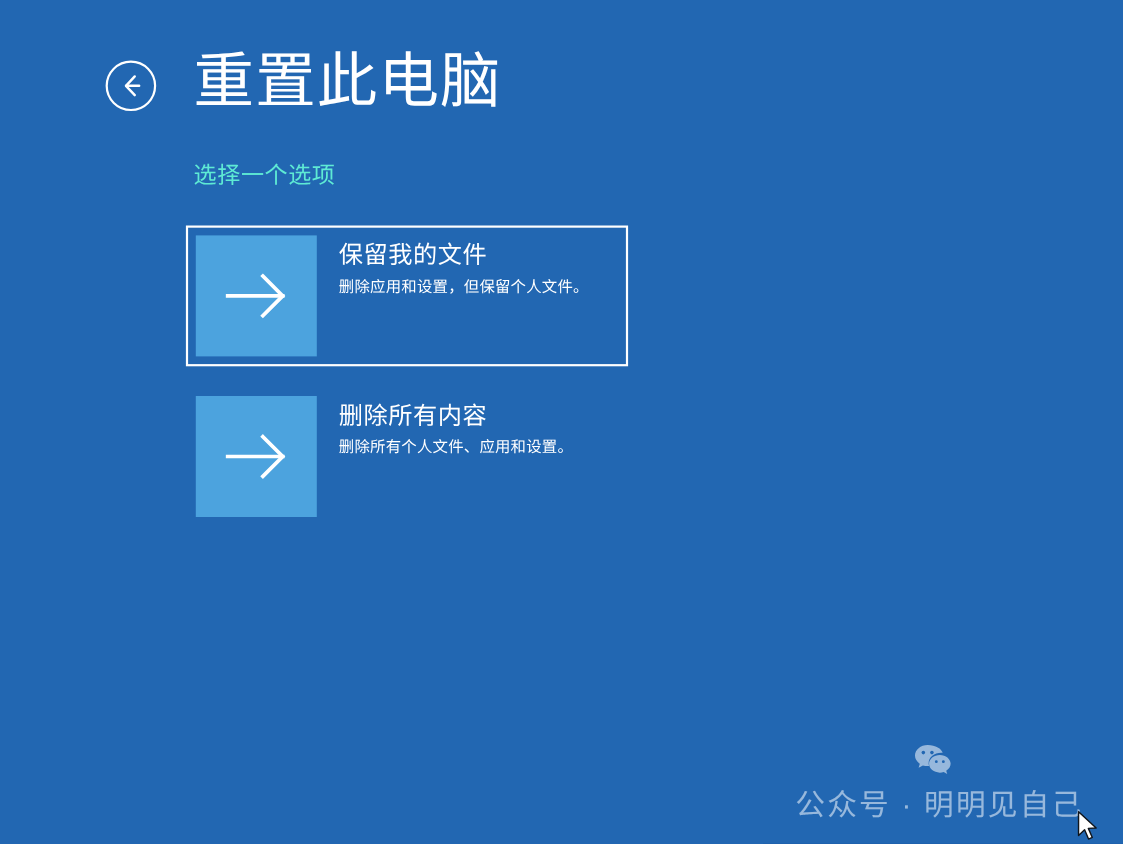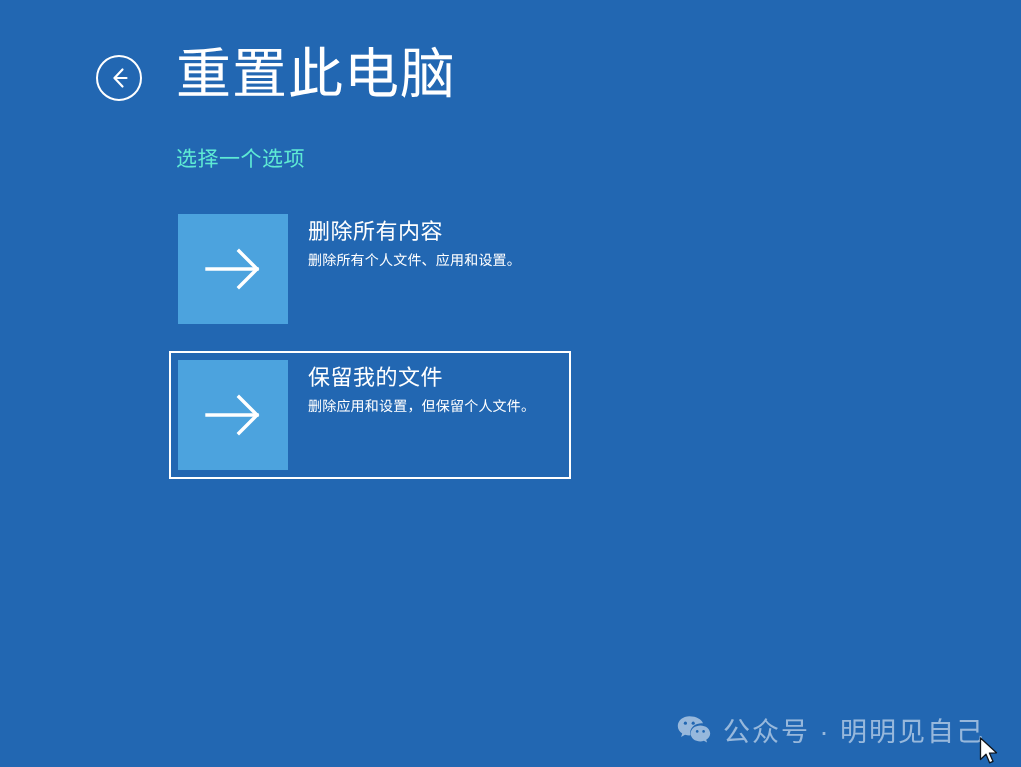--- a/index.html
+++ b/index.html
@@ -121,20 +121,21 @@
   }
 
   
   .watermark {
     position: absolute;
     right: 36px;
     bottom: 18px;
     display: flex;
     align-items: center;
     opacity: 0.62;
+    flex-direction: column;
   }
   .watermark-icon {
     width: 34px;
     height: 30px;
     flex: 0 0 34px;
     margin-right: 12px;
   }
   .watermark-icon svg { display: block; }
   .watermark-text {
     font-size: 27px;
@@ -167,47 +168,47 @@
         <path d="M8.8 13 H20.5" fill="none" stroke="#ffffff" stroke-width="2.2" stroke-linecap="round"></path>
       </svg>
     </div>
     <div class="page-title">重置此电脑</div>
   </div>
 
   <div class="subtitle">选择一个选项</div>
 
   <div class="options">
 
+    <div class="option focused">
+      <div class="option-tile">
+        <span>
+          <svg width="64" height="48" viewBox="0 0 64 48" aria-hidden="true">
+            <path d="M6 24 H56" fill="none" stroke="#ffffff" stroke-width="3.4" stroke-linecap="square"></path>
+            <path d="M38 6 L56 24 L38 42" fill="none" stroke="#ffffff" stroke-width="3.4" stroke-linecap="square" stroke-linejoin="miter"></path>
+          </svg>
+        </span>
+      </div>
+      <div class="option-text">
+        <div class="option-title">保留我的文件</div>
+        <div class="option-desc">删除应用和设置，但保留个人文件。</div>
+      </div>
+    </div>
+
     <div class="option">
       <div class="option-tile">
         <span>
           <svg width="64" height="48" viewBox="0 0 64 48" aria-hidden="true">
             <path d="M6 24 H56" fill="none" stroke="#ffffff" stroke-width="3.4" stroke-linecap="square"></path>
             <path d="M38 6 L56 24 L38 42" fill="none" stroke="#ffffff" stroke-width="3.4" stroke-linecap="square" stroke-linejoin="miter"></path>
           </svg>
         </span>
       </div>
       <div class="option-text">
         <div class="option-title">删除所有内容</div>
         <div class="option-desc">删除所有个人文件、应用和设置。</div>
-      </div>
-    </div>
-
-    <div class="option focused">
-      <div class="option-tile">
-        <span>
-          <svg width="64" height="48" viewBox="0 0 64 48" aria-hidden="true">
-            <path d="M6 24 H56" fill="none" stroke="#ffffff" stroke-width="3.4" stroke-linecap="square"></path>
-            <path d="M38 6 L56 24 L38 42" fill="none" stroke="#ffffff" stroke-width="3.4" stroke-linecap="square" stroke-linejoin="miter"></path>
-          </svg>
-        </span>
-      </div>
-      <div class="option-text">
-        <div class="option-title">保留我的文件</div>
-        <div class="option-desc">删除应用和设置，但保留个人文件。</div>
       </div>
     </div>
 
   </div>
 
   <div class="watermark">
     <span class="watermark-icon">
       <svg width="34" height="30" viewBox="0 0 34 30" aria-hidden="true">
         <g fill="#dfeaf6">
           <path d="M12.4 1.2 C5.9 1.2 0.8 5.6 0.8 10.9 c0 3 1.7 5.7 4.4 7.5 l-1.1 3.5 3.9 -2.1

